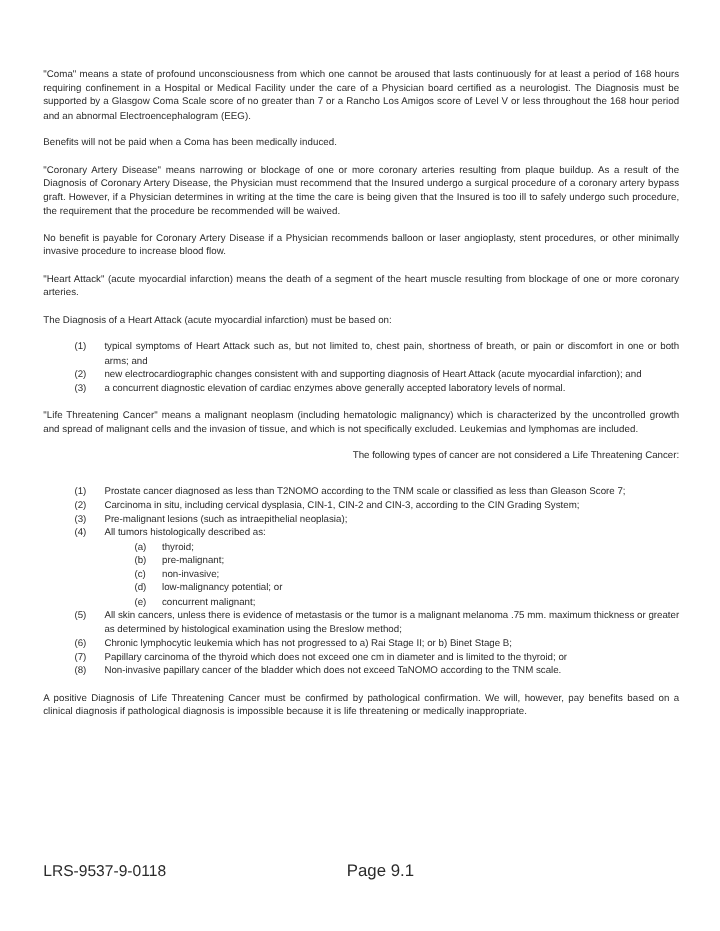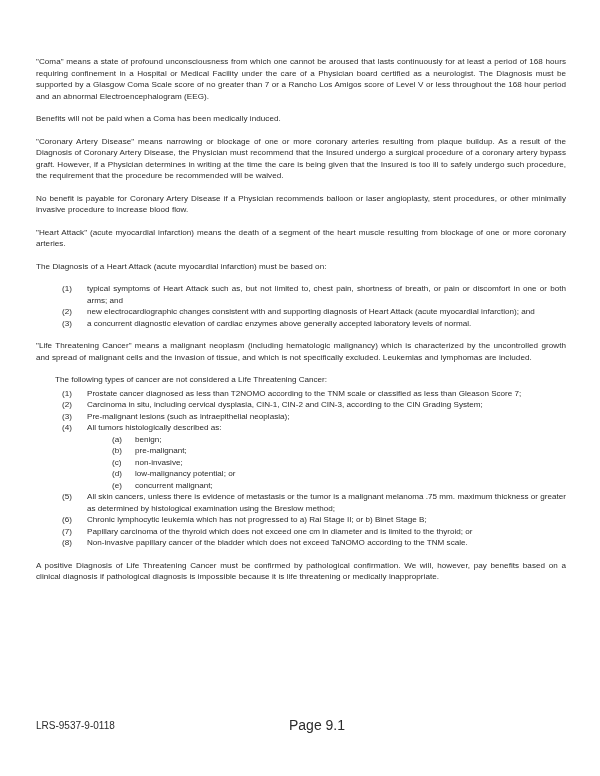--- a/index.html
+++ b/index.html
@@ -26,23 +26,23 @@
   .body-text {
     font-size: 8.1px;
     line-height: 11.5px;
     text-align: justify;
     margin: 0 0 11px 0;
     letter-spacing: 0.05px;
   }
   .lead-in {
     font-size: 8.1px;
     line-height: 11.5px;
-    margin: 0 0 2px 0;
+    margin: 0 0 18px 0;
     padding-left: 19px;
-    text-align: left;
+    text-align: right;
   }
   
   ol.num-list {
     list-style: none;
     margin: 0 0 11px 0;
     padding: 0 0 0 26px;
   }
   ol.num-list > li {
     position: relative;
     font-size: 8.1px;
@@ -85,21 +85,21 @@
     position: absolute;
     left: 36px;
     right: 34px;
     bottom: 44px;
     height: 12px;
   }
   .footer-left {
     position: absolute;
     left: 0;
     top: 0;
-    font-size: 10px;
+    font-size: 13px;
     line-height: 11.5px;
   }
   .footer-center {
     position: absolute;
     left: 0;
     right: 0;
     top: 0;
     text-align: center;
     font-size: 14px;
     line-height: 11.5px;
@@ -155,21 +155,21 @@
     <li>
       <span class="marker">(3)</span>
       <span class="item-body">Pre-malignant lesions (such as intraepithelial neoplasia);</span>
     </li>
     <li>
       <span class="marker">(4)</span>
       <span class="item-body">All tumors histologically described as:</span>
       <ol class="alpha-list">
         <li>
           <span class="marker">(a)</span>
-          <span class="item-body">benign;</span>
+          <span class="item-body">thyroid;</span>
         </li>
         <li>
           <span class="marker">(b)</span>
           <span class="item-body">pre-malignant;</span>
         </li>
         <li>
           <span class="marker">(c)</span>
           <span class="item-body">non-invasive;</span>
         </li>
         <li>

